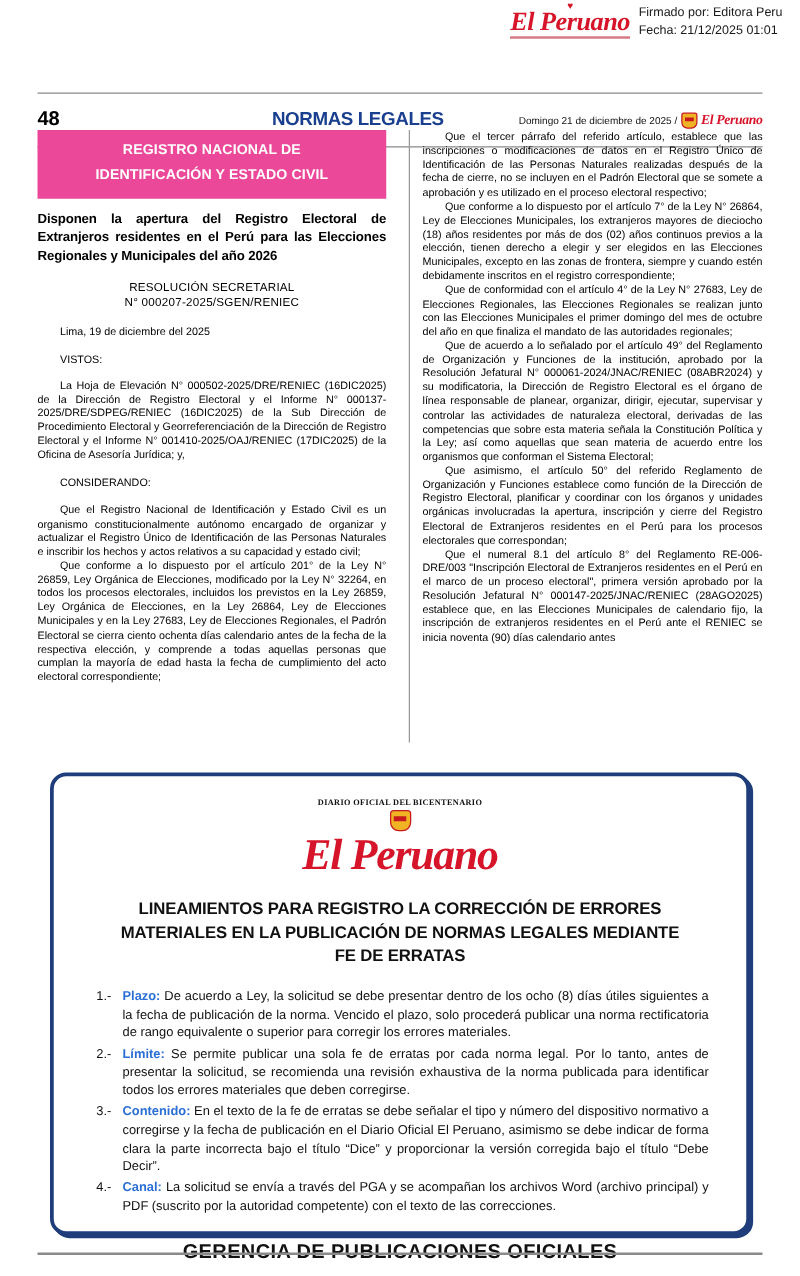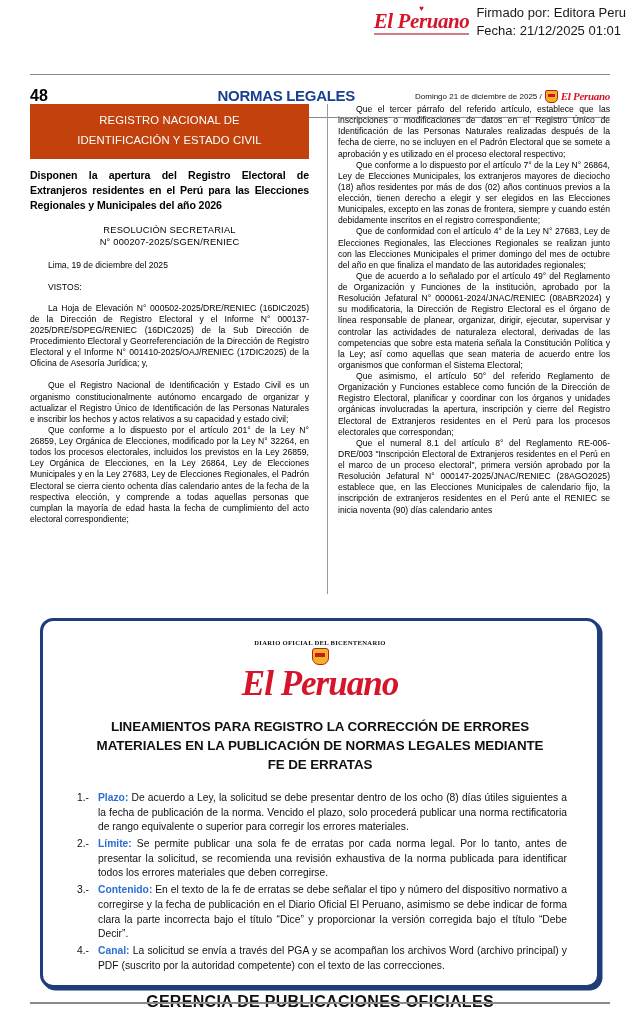--- a/index.html
+++ b/index.html
@@ -43,21 +43,21 @@
     color: #d7152a;
   }
   .sig-logo .rule {
     display: block;
     height: 1.5px;
     background: #b01020;
     margin-top: 1px;
     opacity: .55;
   }
   .sig-text {
-    font-size: 13px;
+    font-size: 10px;
     line-height: 1.35;
     color: #1a1a1a;
     white-space: nowrap;
   }
 
   
   .runhead {
     position: absolute;
     top: 74px;
     left: 30px;
@@ -131,25 +131,25 @@
     gap: 14px;
   }
   .col {
     width: 283px;
     position: relative;
   }
   .col-left { padding-right: 4px; }
   .col-right { padding-left: 10px; border-left: 1px solid #9a9a9a; }
 
   .entity-banner {
-    background: #c2410c;
+    background: #ec4899;
     color: #ffffff;
     text-align: center;
     font-size: 11.3px;
-    font-weight: normal;
+    font-weight: bold;
     letter-spacing: 0.1px;
     line-height: 1.75;
     padding: 7px 6px 8px;
   }
   .entity-banner div { white-space: nowrap; }
 
   .sumilla {
     font-size: 10.6px;
     font-weight: bold;
     line-height: 1.42;
@@ -333,20 +333,21 @@
       <div>RESOLUCIÓN SECRETARIAL</div>
       <div>N° 000207-2025/SGEN/RENIEC</div>
     </div>
 
     <div class="lima-line">Lima, 19 de diciembre del 2025</div>
 
     <div class="sec-label">VISTOS:</div>
 
     <p class="body first">La Hoja de Elevación N° 000502-2025/DRE/RENIEC (16DIC2025) de la Dirección de Registro Electoral y el Informe N° 000137-2025/DRE/SDPEG/RENIEC (16DIC2025) de la Sub Dirección de Procedimiento Electoral y Georreferenciación de la Dirección de Registro Electoral y el Informe N° 001410-2025/OAJ/RENIEC (17DIC2025) de la Oficina de Asesoría Jurídica; y,</p>
 
+    <div class="sec-label">CONSIDERANDO:</div>
 
     <p class="body first">Que el Registro Nacional de Identificación y Estado Civil es un organismo constitucionalmente autónomo encargado de organizar y actualizar el Registro Único de Identificación de las Personas Naturales e inscribir los hechos y actos relativos a su capacidad y estado civil;</p>
     <p class="body">Que conforme a lo dispuesto por el artículo 201° de la Ley N° 26859, Ley Orgánica de Elecciones, modificado por la Ley N° 32264, en todos los procesos electorales, incluidos los previstos en la Ley 26859, Ley Orgánica de Elecciones, en la Ley 26864, Ley de Elecciones Municipales y en la Ley 27683, Ley de Elecciones Regionales, el Padrón Electoral se cierra ciento ochenta días calendario antes de la fecha de la respectiva elección, y comprende a todas aquellas personas que cumplan la mayoría de edad hasta la fecha de cumplimiento del acto electoral correspondiente;</p>
   </div>
 
   <div class="col col-right">
     <p class="body">Que el tercer párrafo del referido artículo, establece que las inscripciones o modificaciones de datos en el Registro Único de Identificación de las Personas Naturales realizadas después de la fecha de cierre, no se incluyen en el Padrón Electoral que se somete a aprobación y es utilizado en el proceso electoral respectivo;</p>
     <p class="body">Que conforme a lo dispuesto por el artículo 7° de la Ley N° 26864, Ley de Elecciones Municipales, los extranjeros mayores de dieciocho (18) años residentes por más de dos (02) años continuos previos a la elección, tienen derecho a elegir y ser elegidos en las Elecciones Municipales, excepto en las zonas de frontera, siempre y cuando estén debidamente inscritos en el registro correspondiente;</p>
     <p class="body">Que de conformidad con el artículo 4° de la Ley N° 27683, Ley de Elecciones Regionales, las Elecciones Regionales se realizan junto con las Elecciones Municipales el primer domingo del mes de octubre del año en que finaliza el mandato de las autoridades regionales;</p>
     <p class="body">Que de acuerdo a lo señalado por el artículo 49° del Reglamento de Organización y Funciones de la institución, aprobado por la Resolución Jefatural N° 000061-2024/JNAC/RENIEC (08ABR2024) y su modificatoria, la Dirección de Registro Electoral es el órgano de línea responsable de planear, organizar, dirigir, ejecutar, supervisar y controlar las actividades de naturaleza electoral, derivadas de las competencias que sobre esta materia señala la Constitución Política y la Ley; así como aquellas que sean materia de acuerdo entre los organismos que conforman el Sistema Electoral;</p>

